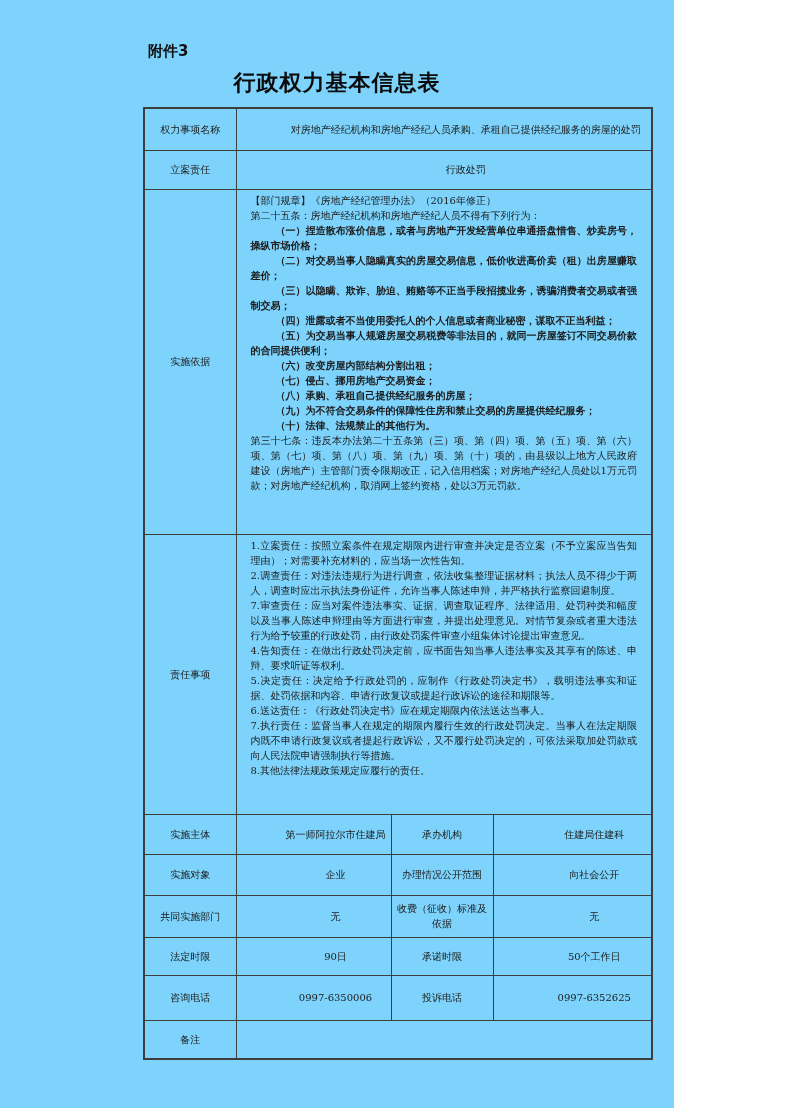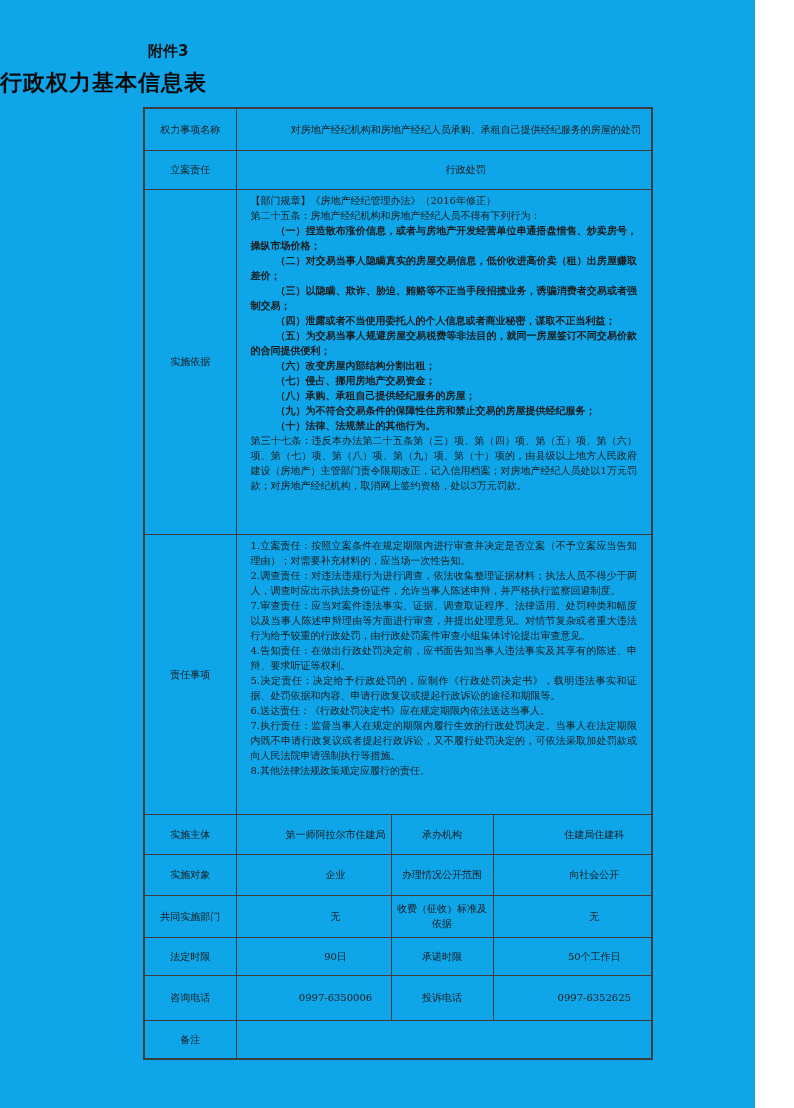--- a/index.html
+++ b/index.html
@@ -1,39 +1,39 @@
 <!DOCTYPE html>
 <html><head>
 <meta charset="utf-8">
 <style>
   html,body{margin:0;padding:0;background:#ffffff;}
   .page{
     position:relative;
-    width:755px;
+    width:674px;
     height:1108px;
-    background:#0ea5e9;
+    background:#7dd3fc;
     font-family:"DejaVu Serif", serif;
     color:#1c1c1c;
     overflow:hidden;
   }
   .attachment{
     position:absolute;
     left:148px;
     top:42px;
     font-family:"DejaVu Sans", sans-serif;
     font-weight:bold;
     font-size:15px;
     color:#111;
   }
   .title{
     position:absolute;
     left:0; right:0;
     top:68px;
     margin:0;
-    text-align:left;
+    text-align:center;
     font-family:"DejaVu Serif", serif;
     font-weight:bold;
     font-size:22px;
     letter-spacing:1px;
     color:#0a0a0a;
   }
   table.info-table{
     position:absolute;
     left:143px;
     top:107px;

